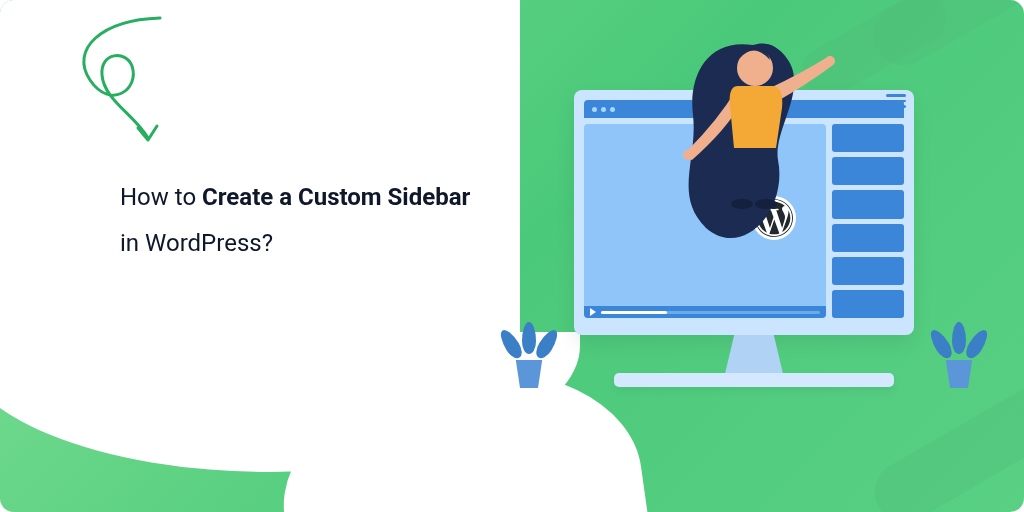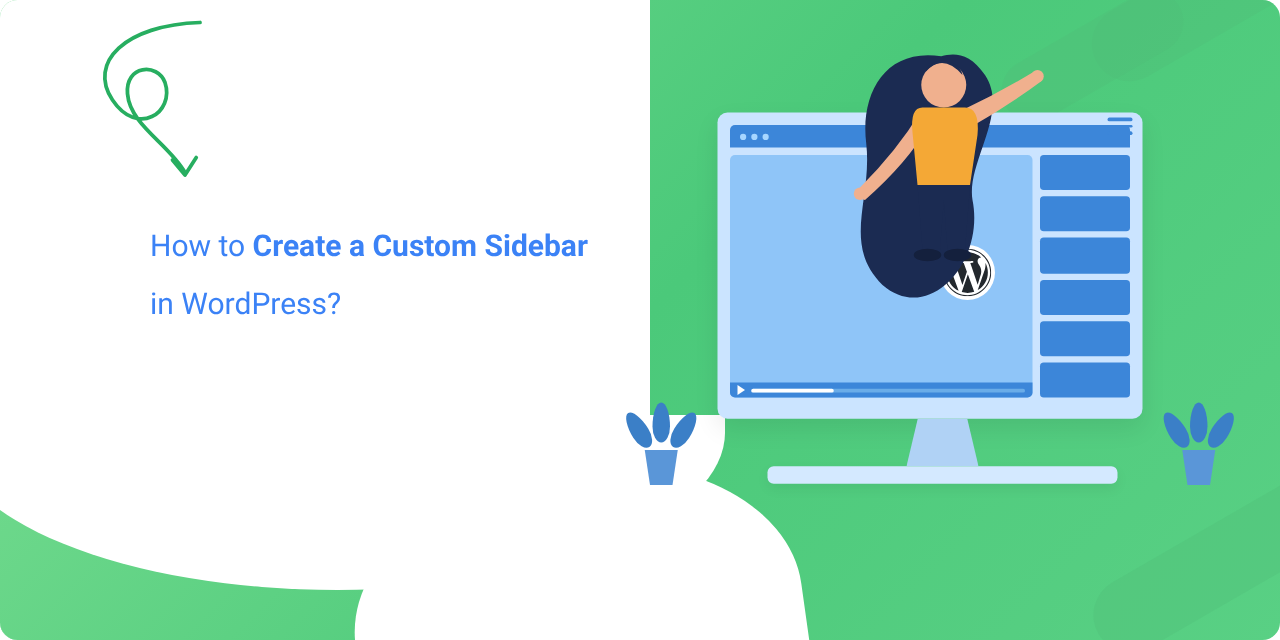--- a/index.html
+++ b/index.html
@@ -3,21 +3,21 @@
 <meta charset="utf-8">
 <style>
 *{margin:0;padding:0;box-sizing:border-box}
 body{font-family:-apple-system,BlinkMacSystemFont,"Segoe UI",Roboto,sans-serif;width:1024px;height:512px;overflow:hidden;position:relative;background:#fff}
 .canvas{width:1024px;height:512px;position:relative;background:linear-gradient(135deg,#6dd88b 0%,#4bc97a 50%,#59d084 100%);border-radius:14px;overflow:hidden}
 .left-panel{position:absolute;left:0;top:0;width:520px;height:100%;background:#fff}
 .left-panel::after{content:"";position:absolute;right:-120px;bottom:-60px;width:360px;height:200px;background:#fff;border-radius:50% 50% 0 0/60% 60% 0 0;transform:rotate(-8deg)}
 .curve-bottom{position:absolute;left:0;bottom:0;width:520px;height:120px;background:linear-gradient(135deg,#6dd88b,#4bc97a)}
 .curve-bottom::before{content:"";position:absolute;left:-40px;top:-60px;width:620px;height:140px;background:#fff;border-radius:0 0 50% 50%/0 0 90% 90%}
 .arrow{position:absolute;left:40px;top:10px;width:150px;height:150px}
-.title{position:absolute;left:120px;top:175px;width:360px;font-size:24px;line-height:1.9;color:#3b82f6;font-weight:400}
+.title{position:absolute;left:120px;top:175px;width:360px;font-size:24px;line-height:1.9;color:#0f172a;font-weight:400}
 .title b{font-weight:700}
 .brand{position:absolute;left:120px;top:390px;display:flex;align-items:center;gap:10px}
 .brand-mark{width:26px;height:26px;background:#27ae60;border-radius:50%;display:flex;align-items:center;justify-content:center;color:#fff;font-weight:700;font-size:14px}
 .brand-name{color:#27ae60;font-weight:700;font-size:20px}
 .wavy{position:absolute;left:300px;top:392px}
 .bg-blob{position:absolute;border-radius:40px;background:rgba(80,190,120,.35)}
 .blob1{right:-40px;top:-30px;width:200px;height:60px;transform:rotate(-30deg)}
 .blob2{right:70px;top:20px;width:160px;height:50px;transform:rotate(-30deg);border-radius:30px}
 .blob3{right:-60px;bottom:30px;width:220px;height:60px;transform:rotate(-30deg)}
 .monitor-wrap{position:absolute;right:90px;top:90px;width:360px;height:340px}

